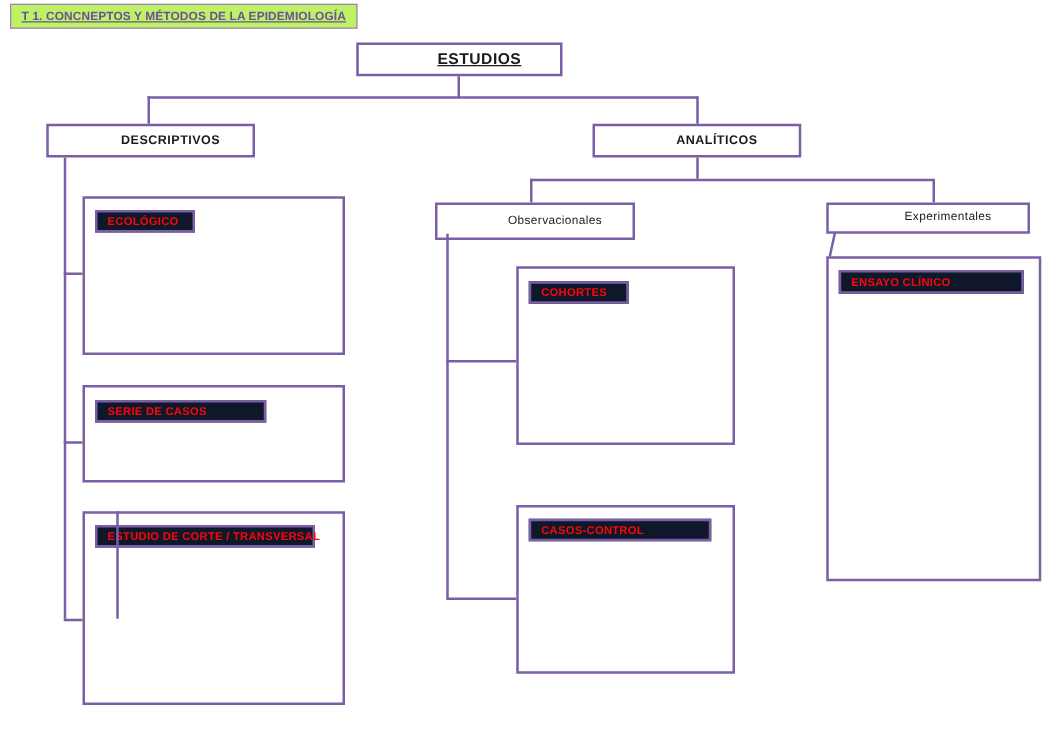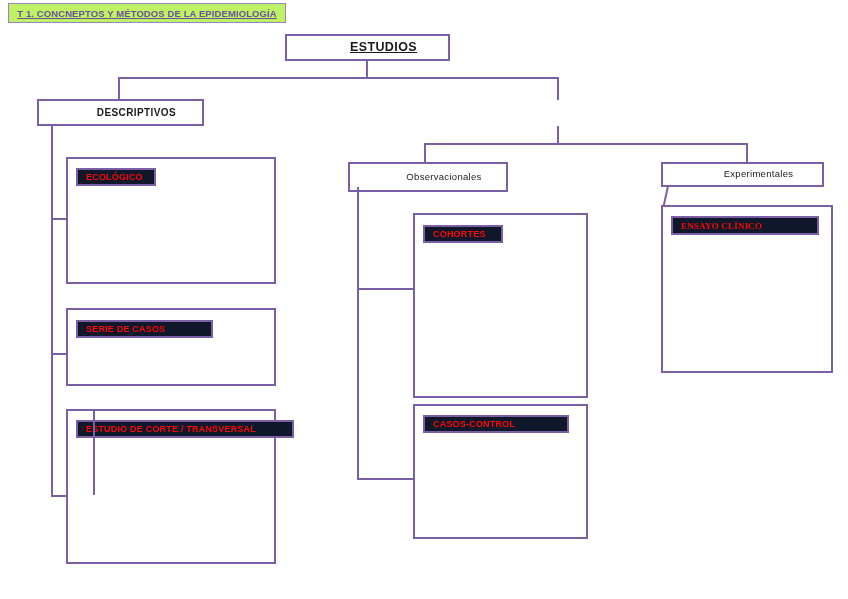--- a/index.html
+++ b/index.html
@@ -117,36 +117,39 @@
   <div class="ln-h" style="left:118px; top:77px; width:440px;"></div>
 
   <div class="ln-v" style="left:118px; top:77px; height:23px;"></div>
 
   <div class="ln-v" style="left:557px; top:77px; height:23px;"></div>
 
   <div class="box" style="left:37px; top:99px; width:167px; height:27px;">
     <span class="node-l2">DESCRIPTIVOS</span>
   </div>
 
+  <div class="box" style="left:474px; top:99px; width:167px; height:27px;">
+    <span class="node-l2">ANALÍTICOS</span>
+  </div>
 
   <div class="ln-v" style="left:51px; top:126px; height:369px;"></div>
   <div class="ln-h" style="left:51px; top:218px; width:17px;"></div>
   <div class="ln-h" style="left:51px; top:353px; width:17px;"></div>
   <div class="ln-h" style="left:51px; top:495px; width:42px;"></div>
 
   <div class="panel" style="left:66px; top:157px; width:210px; height:127px;">
     <div class="chip" style="left:8px; top:9px; width:80px; height:18px;">ECOLÓGICO</div>
   </div>
 
   <div class="panel" style="left:66px; top:308px; width:210px; height:78px;">
     <div class="chip" style="left:8px; top:10px; width:137px; height:18px;">SERIE DE CASOS</div>
   </div>
 
   <div class="panel" style="left:66px; top:409px; width:210px; height:155px;">
-    <div class="chip" style="left:8px; top:9px; width:218px; height:18px;">ESTUDIO DE CORTE / TRANSVERSAL</div>
+    <div class="chip" style="left:8px; top:9px; width:176px; height:18px;">ESTUDIO DE CORTE / TRANSVERSAL</div>
   </div>
 
   <div class="ln-v" style="left:93px; top:409px; height:86px;"></div>
 
   <div class="ln-v" style="left:557px; top:126px; height:17px;"></div>
   <div class="ln-h" style="left:424px; top:143px; width:323px;"></div>
   <div class="ln-v" style="left:424px; top:143px; height:20px;"></div>
   <div class="ln-v" style="left:746px; top:143px; height:20px;"></div>
 
   <div class="box" style="left:348px; top:162px; width:160px; height:30px;">
@@ -154,29 +157,29 @@
   </div>
 
   <div class="box" style="left:661px; top:162px; width:163px; height:25px;">
     <span class="node-l3">Experimentales</span>
   </div>
 
   <div class="ln-v" style="left:357px; top:187px; height:292px;"></div>
   <div class="ln-h" style="left:357px; top:288px; width:57px;"></div>
   <div class="ln-h" style="left:357px; top:478px; width:57px;"></div>
 
-  <div class="panel" style="left:413px; top:213px; width:175px; height:185px;">
+  <div class="panel" style="left:413px; top:213px; width:175px; height:143px;">
     <div class="chip" style="left:8px; top:10px; width:80px; height:18px;">COHORTES</div>
   </div>
 
   <div class="panel" style="left:413px; top:404px; width:175px; height:135px;">
     <div class="chip" style="left:8px; top:9px; width:146px; height:18px;">CASOS-CONTROL</div>
   </div>
 
   <svg class="ln-diag" style="left:655px; top:185px; width:30px; height:25px;" viewBox="0 0 30 25">
     <line x1="13" y1="1" x2="8" y2="24" stroke="#7a5ea6" stroke-width="2"></line>
   </svg>
 
-  <div class="panel" style="left:661px; top:205px; width:172px; height:168px;font-family:Liberation Serif, serif;">
+  <div class="panel" style="left:661px; top:205px; width:172px; height:260px;">
     <div class="chip" style="left:8px; top:9px; width:148px; height:19px;">ENSAYO CLÍNICO</div>
   </div>
 
 </div>
 
 </body></html>

